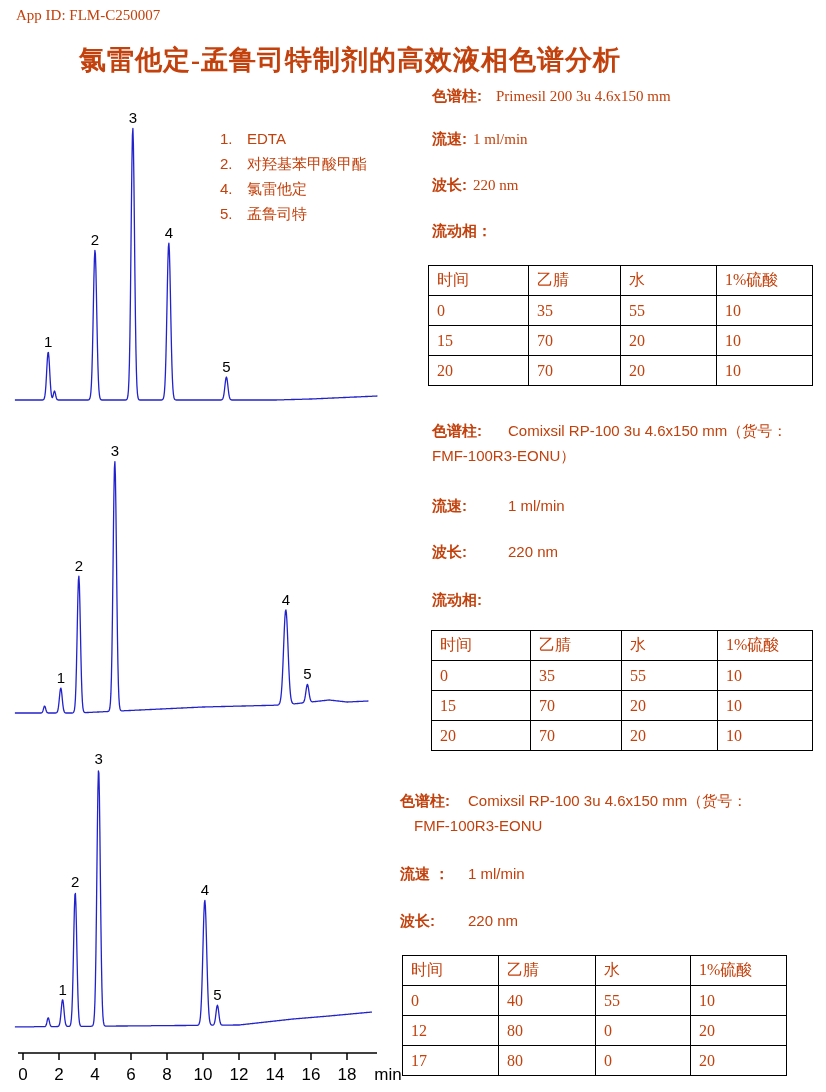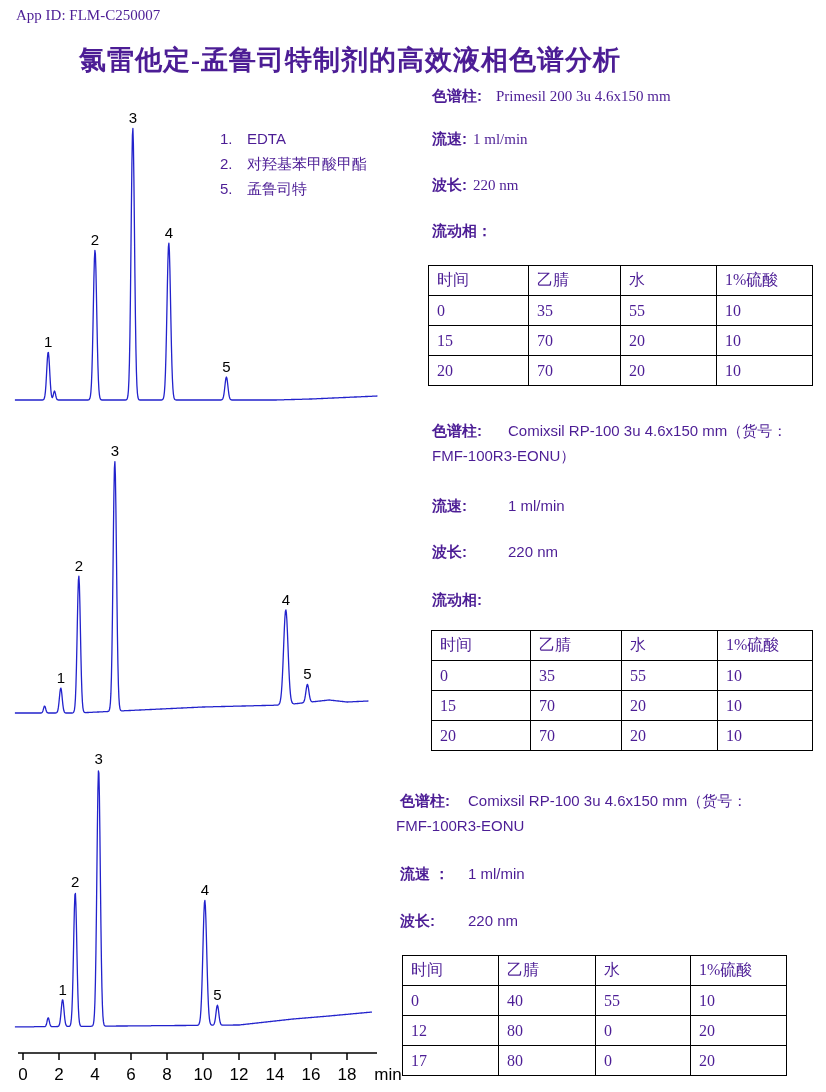--- a/index.html
+++ b/index.html
@@ -1,17 +1,17 @@
 <!DOCTYPE html>
 <html><head>
 <meta charset="utf-8">
 <style>
   html,body{margin:0;padding:0;background:#ffffff;}
   .page{position:relative;width:826px;height:1092px;background:#fff;overflow:hidden;
-        font-family:"Liberation Sans",sans-serif;color:#4c1d95;}
+        font-family:"Liberation Sans",sans-serif;color:#c2410c;}
   .appid{position:absolute;left:16px;top:7px;font-family:"Liberation Serif",serif;font-size:15px;}
   .title{position:absolute;left:0;top:42px;width:700px;text-align:center;
          font-family:"Liberation Serif",serif;font-size:27px;font-weight:bold;letter-spacing:1px;}
   .legend{position:absolute;left:220px;top:126px;}
   .legend-item{height:25px;line-height:25px;font-size:15px;}
   .legend-item .lnum{display:inline-block;width:27px;}
   .chrom{position:absolute;left:0;}
   .xaxis{position:absolute;left:0;top:1045px;}
   svg text{font-family:"Liberation Sans",sans-serif;}
   .line{position:absolute;white-space:nowrap;font-size:15px;height:19px;line-height:19px;}
@@ -28,20 +28,21 @@
 <body>
 
 <div class="page">
 
   <div class="appid">App ID: FLM-C250007</div>
   <div class="title">氯雷他定-孟鲁司特制剂的高效液相色谱分析</div>
 
   <div class="legend">
     <div class="legend-item"><span class="lnum">1.</span><span>EDTA</span></div>
     <div class="legend-item"><span class="lnum">2.</span><span>对羟基苯甲酸甲酯</span></div>
+    <div class="legend-item"><span class="lnum">4.</span><span>氯雷他定</span></div>
     <div class="legend-item"><span class="lnum">5.</span><span>孟鲁司特</span></div>
   </div>
 
   <svg id="chrom-0" class="chrom" style="top:95px" width="400" height="312">
       <polyline points="14.9,305.0 15.4,305.0 15.9,305.0 16.4,305.0 16.9,305.0 17.4,305.0 17.9,305.0 18.4,305.0 18.9,305.0 19.4,305.0 19.9,305.0 20.4,305.0 20.9,305.0 21.4,305.0 21.9,305.0 22.4,305.0 22.9,305.0 23.4,305.0 23.9,305.0 24.4,305.0 24.9,305.0 25.4,305.0 25.9,305.0 26.4,305.0 26.9,305.0 27.4,305.0 27.9,305.0 28.4,305.0 28.9,305.0 29.4,305.0 29.9,305.0 30.4,305.0 30.9,305.0 31.4,305.0 31.9,305.0 32.4,305.0 32.9,305.0 33.4,305.0 33.9,305.0 34.4,305.0 34.9,305.0 35.4,305.0 35.9,305.0 36.4,305.0 36.9,305.0 37.4,305.0 37.9,305.0 38.4,305.0 38.9,305.0 39.4,305.0 39.9,305.0 40.4,305.0 40.9,305.0 41.4,305.0 41.9,305.0 42.4,305.0 42.9,304.9 43.4,304.7 43.9,304.2 44.4,303.1 44.9,300.7 45.4,296.6 45.9,290.2 46.4,281.6 46.9,272.0 47.4,263.4 47.9,258.0 48.4,257.4 48.9,262.0 49.4,270.1 49.9,279.7 50.4,288.6 50.9,295.5 51.4,299.9 51.9,302.2 52.4,302.6 52.9,301.5 53.4,299.4 53.9,297.2 54.4,296.0 54.9,296.6 55.4,298.6 55.9,301.0 56.4,303.0 56.9,304.2 57.4,304.7 57.9,304.9 58.4,305.0 58.9,305.0 59.4,305.0 59.9,305.0 60.4,305.0 60.9,305.0 61.4,305.0 61.9,305.0 62.4,305.0 62.9,305.0 63.4,305.0 63.9,305.0 64.4,305.0 64.9,305.0 65.4,305.0 65.9,305.0 66.4,305.0 66.9,305.0 67.4,305.0 67.9,305.0 68.4,305.0 68.9,305.0 69.4,305.0 69.9,305.0 70.4,305.0 70.9,305.0 71.4,305.0 71.9,305.0 72.4,305.0 72.9,305.0 73.4,305.0 73.9,305.0 74.4,305.0 74.9,305.0 75.4,305.0 75.9,305.0 76.4,305.0 76.9,305.0 77.4,305.0 77.9,305.0 78.4,305.0 78.9,305.0 79.4,305.0 79.9,305.0 80.4,305.0 80.9,305.0 81.4,305.0 81.9,305.0 82.4,305.0 82.9,305.0 83.4,305.0 83.9,305.0 84.4,305.0 84.9,305.0 85.4,305.0 85.9,305.0 86.4,305.0 86.9,305.0 87.4,305.0 87.9,305.0 88.4,304.9 88.9,304.8 89.4,304.3 89.9,303.3 90.4,301.1 90.9,296.8 91.4,289.1 91.9,276.6 92.4,258.4 92.9,235.1 93.4,208.7 93.9,183.3 94.4,164.1 94.9,155.3 95.4,159.1 95.9,174.6 96.4,198.1 96.9,224.7 97.4,249.6 97.9,270.0 98.4,284.7 98.9,294.2 99.4,299.7 99.9,302.6 100.4,304.0 100.9,304.6 101.4,304.9 101.9,305.0 102.4,305.0 102.9,305.0 103.4,305.0 103.9,305.0 104.4,305.0 104.9,305.0 105.4,305.0 105.9,305.0 106.4,305.0 106.9,305.0 107.4,305.0 107.9,305.0 108.4,305.0 108.9,305.0 109.4,305.0 109.9,305.0 110.4,305.0 110.9,305.0 111.4,305.0 111.9,305.0 112.4,305.0 112.9,305.0 113.4,305.0 113.9,305.0 114.4,305.0 114.9,305.0 115.4,305.0 115.9,305.0 116.4,305.0 116.9,305.0 117.4,305.0 117.9,305.0 118.4,305.0 118.9,305.0 119.4,305.0 119.9,305.0 120.4,305.0 120.9,305.0 121.4,305.0 121.9,305.0 122.4,305.0 122.9,305.0 123.4,305.0 123.9,305.0 124.4,305.0 124.9,305.0 125.4,305.0 125.9,304.9 126.4,304.8 126.9,304.3 127.4,303.2 127.9,300.7 128.4,295.5 128.9,285.4 129.4,268.2 129.9,241.5 130.4,204.6 130.9,159.3 131.4,111.2 131.9,68.6 132.4,40.4 132.9,33.5 133.4,49.4 133.9,84.4 134.4,130.3 134.9,178.2 135.4,220.5 135.9,253.4 136.4,276.1 136.9,290.2 137.4,298.0 137.9,302.0 138.4,303.8 138.9,304.6 139.4,304.9 139.9,305.0 140.4,305.0 140.9,305.0 141.4,305.0 141.9,305.0 142.4,305.0 142.9,305.0 143.4,305.0 143.9,305.0 144.4,305.0 144.9,305.0 145.4,305.0 145.9,305.0 146.4,305.0 146.9,305.0 147.4,305.0 147.9,305.0 148.4,305.0 148.9,305.0 149.4,305.0 149.9,305.0 150.4,305.0 150.9,305.0 151.4,305.0 151.9,305.0 152.4,305.0 152.9,305.0 153.4,305.0 153.9,305.0 154.4,305.0 154.9,305.0 155.4,305.0 155.9,305.0 156.4,305.0 156.9,305.0 157.4,305.0 157.9,305.0 158.4,305.0 158.9,305.0 159.4,305.0 159.9,305.0 160.4,305.0 160.9,305.0 161.4,305.0 161.9,304.9 162.4,304.7 162.9,304.3 163.4,303.3 163.9,301.1 164.4,297.1 164.9,290.0 165.4,278.6 165.9,262.1 166.4,240.5 166.9,215.1 167.4,189.0 167.9,166.4 168.4,151.8 168.9,148.2 169.4,156.5 169.9,174.7 170.4,199.2 170.9,225.5 171.4,249.7 171.9,269.4 172.4,283.8 172.9,293.3 173.4,299.0 173.9,302.2 174.4,303.8 174.9,304.5 175.4,304.8 175.9,304.9 176.4,305.0 176.9,305.0 177.4,305.0 177.9,305.0 178.4,305.0 178.9,305.0 179.4,305.0 179.9,305.0 180.4,305.0 180.9,305.0 181.4,305.0 181.9,305.0 182.4,305.0 182.9,305.0 183.4,305.0 183.9,305.0 184.4,305.0 184.9,305.0 185.4,305.0 185.9,305.0 186.4,305.0 186.9,305.0 187.4,305.0 187.9,305.0 188.4,305.0 188.9,305.0 189.4,305.0 189.9,305.0 190.4,305.0 190.9,305.0 191.4,305.0 191.9,305.0 192.4,305.0 192.9,305.0 193.4,305.0 193.9,305.0 194.4,305.0 194.9,305.0 195.4,305.0 195.9,305.0 196.4,305.0 196.9,305.0 197.4,305.0 197.9,305.0 198.4,305.0 198.9,305.0 199.4,305.0 199.9,305.0 200.4,305.0 200.9,305.0 201.4,305.0 201.9,305.0 202.4,305.0 202.9,305.0 203.4,305.0 203.9,305.0 204.4,305.0 204.9,305.0 205.4,305.0 205.9,305.0 206.4,305.0 206.9,305.0 207.4,305.0 207.9,305.0 208.4,305.0 208.9,305.0 209.4,305.0 209.9,305.0 210.4,305.0 210.9,305.0 211.4,305.0 211.9,305.0 212.4,305.0 212.9,305.0 213.4,305.0 213.9,305.0 214.4,305.0 214.9,305.0 215.4,305.0 215.9,305.0 216.4,305.0 216.9,305.0 217.4,305.0 217.9,305.0 218.4,305.0 218.9,305.0 219.4,305.0 219.9,305.0 220.4,305.0 220.9,305.0 221.4,304.9 221.9,304.7 222.4,304.3 222.9,303.5 223.4,301.9 223.9,299.3 224.4,295.5 224.9,291.0 225.4,286.6 225.9,283.2 226.4,282.0 226.9,283.2 227.4,286.6 227.9,291.0 228.4,295.5 228.9,299.3 229.4,301.9 229.9,303.5 230.4,304.3 230.9,304.7 231.4,304.9 231.9,305.0 232.4,305.0 232.9,305.0 233.4,305.0 233.9,305.0 234.4,305.0 234.9,305.0 235.4,305.0 235.9,305.0 236.4,305.0 236.9,305.0 237.4,305.0 237.9,305.0 238.4,305.0 238.9,305.0 239.4,305.0 239.9,305.0 240.4,305.0 240.9,305.0 241.4,305.0 241.9,305.0 242.4,305.0 242.9,305.0 243.4,305.0 243.9,305.0 244.4,305.0 244.9,305.0 245.4,305.0 245.9,305.0 246.4,305.0 246.9,305.0 247.4,305.0 247.9,305.0 248.4,305.0 248.9,305.0 249.4,305.0 249.9,305.0 250.4,305.0 250.9,305.0 251.4,305.0 251.9,305.0 252.4,305.0 252.9,305.0 253.4,305.0 253.9,305.0 254.4,305.0 254.9,305.0 255.4,305.0 255.9,305.0 256.4,305.0 256.9,305.0 257.4,305.0 257.9,305.0 258.4,305.0 258.9,305.0 259.4,305.0 259.9,305.0 260.4,305.0 260.9,305.0 261.4,305.0 261.9,305.0 262.4,305.0 262.9,305.0 263.4,305.0 263.9,305.0 264.4,305.0 264.9,305.0 265.4,305.0 265.9,305.0 266.4,305.0 266.9,305.0 267.4,305.0 267.9,305.0 268.4,305.0 268.9,305.0 269.4,305.0 269.9,305.0 270.4,305.0 270.9,305.0 271.4,305.0 271.9,305.0 272.4,305.0 272.9,305.0 273.4,305.0 273.9,305.0 274.4,305.0 274.9,305.0 275.4,305.0 275.9,305.0 276.4,305.0 276.9,304.9 277.4,304.9 277.9,304.9 278.4,304.9 278.9,304.9 279.4,304.9 279.9,304.9 280.4,304.9 280.9,304.8 281.4,304.8 281.9,304.8 282.4,304.8 282.9,304.8 283.4,304.8 283.9,304.8 284.4,304.7 284.9,304.7 285.4,304.7 285.9,304.7 286.4,304.7 286.9,304.7 287.4,304.7 287.9,304.6 288.4,304.6 288.9,304.6 289.4,304.6 289.9,304.6 290.4,304.6 290.9,304.6 291.4,304.5 291.9,304.5 292.4,304.5 292.9,304.5 293.4,304.5 293.9,304.5 294.4,304.5 294.9,304.4 295.4,304.4 295.9,304.4 296.4,304.4 296.9,304.4 297.4,304.4 297.9,304.4 298.4,304.4 298.9,304.3 299.4,304.3 299.9,304.3 300.4,304.3 300.9,304.3 301.4,304.3 301.9,304.3 302.4,304.2 302.9,304.2 303.4,304.2 303.9,304.2 304.4,304.2 304.9,304.2 305.4,304.2 305.9,304.1 306.4,304.1 306.9,304.1 307.4,304.1 307.9,304.1 308.4,304.1 308.9,304.1 309.4,304.0 309.9,304.0 310.4,304.0 310.9,304.0 311.4,304.0 311.9,304.0 312.4,303.9 312.9,303.9 313.4,303.9 313.9,303.9 314.4,303.8 314.9,303.8 315.4,303.8 315.9,303.8 316.4,303.8 316.9,303.7 317.4,303.7 317.9,303.7 318.4,303.7 318.9,303.6 319.4,303.6 319.9,303.6 320.4,303.6 320.9,303.6 321.4,303.5 321.9,303.5 322.4,303.5 322.9,303.5 323.4,303.4 323.9,303.4 324.4,303.4 324.9,303.4 325.4,303.4 325.9,303.3 326.4,303.3 326.9,303.3 327.4,303.3 327.9,303.2 328.4,303.2 328.9,303.2 329.4,303.2 329.9,303.1 330.4,303.1 330.9,303.1 331.4,303.1 331.9,303.1 332.4,303.0 332.9,303.0 333.4,303.0 333.9,303.0 334.4,302.9 334.9,302.9 335.4,302.9 335.9,302.9 336.4,302.9 336.9,302.8 337.4,302.8 337.9,302.8 338.4,302.8 338.9,302.7 339.4,302.7 339.9,302.7 340.4,302.7 340.9,302.7 341.4,302.6 341.9,302.6 342.4,302.6 342.9,302.6 343.4,302.5 343.9,302.5 344.4,302.5 344.9,302.5 345.4,302.5 345.9,302.4 346.4,302.4 346.9,302.4 347.4,302.4 347.9,302.3 348.4,302.3 348.9,302.3 349.4,302.3 349.9,302.2 350.4,302.2 350.9,302.2 351.4,302.2 351.9,302.2 352.4,302.1 352.9,302.1 353.4,302.1 353.9,302.1 354.4,302.0 354.9,302.0 355.4,302.0 355.9,302.0 356.4,302.0 356.9,301.9 357.4,301.9 357.9,301.9 358.4,301.9 358.9,301.8 359.4,301.8 359.9,301.8 360.4,301.8 360.9,301.8 361.4,301.7 361.9,301.7 362.4,301.7 362.9,301.7 363.4,301.6 363.9,301.6 364.4,301.6 364.9,301.6 365.4,301.5 365.9,301.5 366.4,301.5 366.9,301.5 367.4,301.5 367.9,301.4 368.4,301.4 368.9,301.4 369.4,301.4 369.9,301.3 370.4,301.3 370.9,301.3 371.4,301.3 371.9,301.3 372.4,301.2 372.9,301.2 373.4,301.2 373.9,301.2 374.4,301.1 374.9,301.1 375.4,301.1 375.9,301.1 376.4,301.1 376.9,301.0 377.4,301.0" fill="none" stroke="#2222cc" stroke-width="1.3" stroke-linejoin="round"></polyline>
       <text x="48.2" y="252.0" text-anchor="middle" font-size="15" fill="#000000">1</text>
       <text x="95.0" y="150.0" text-anchor="middle" font-size="15" fill="#000000">2</text>
       <text x="132.8" y="28.0" text-anchor="middle" font-size="15" fill="#000000">3</text>
       <text x="168.8" y="143.0" text-anchor="middle" font-size="15" fill="#000000">4</text>
       <text x="226.4" y="277.0" text-anchor="middle" font-size="15" fill="#000000">5</text>
@@ -162,21 +163,21 @@
     <tr>
       <td>20</td>
       <td>70</td>
       <td>20</td>
       <td>10</td>
     </tr>
   </tbody>
     </table>
 
   <div class="line" style="left:400px;top:791px"><span class="lbl">色谱柱:</span><span class="val-tab2">Comixsil RP-100 3u 4.6x150 mm（货号：</span></div>
-  <div class="line" style="left:396px;top:816px"><span>FMF-100R3-EONU</span></div>
+  <div class="line" style="left:414px;top:816px"><span>FMF-100R3-EONU</span></div>
   <div class="line" style="left:400px;top:864px"><span class="lbl">流速 ：</span><span class="val-tab2">1 ml/min</span></div>
   <div class="line" style="left:400px;top:911px"><span class="lbl">波长:</span><span class="val-tab2">220 nm</span></div>
 
   <table class="grad" style="left:402px;top:955px;width:384px">
     <colgroup>
         <col style="width:96px">
         <col style="width:97px">
         <col style="width:95px">
         <col style="width:96px">
       </colgroup>

